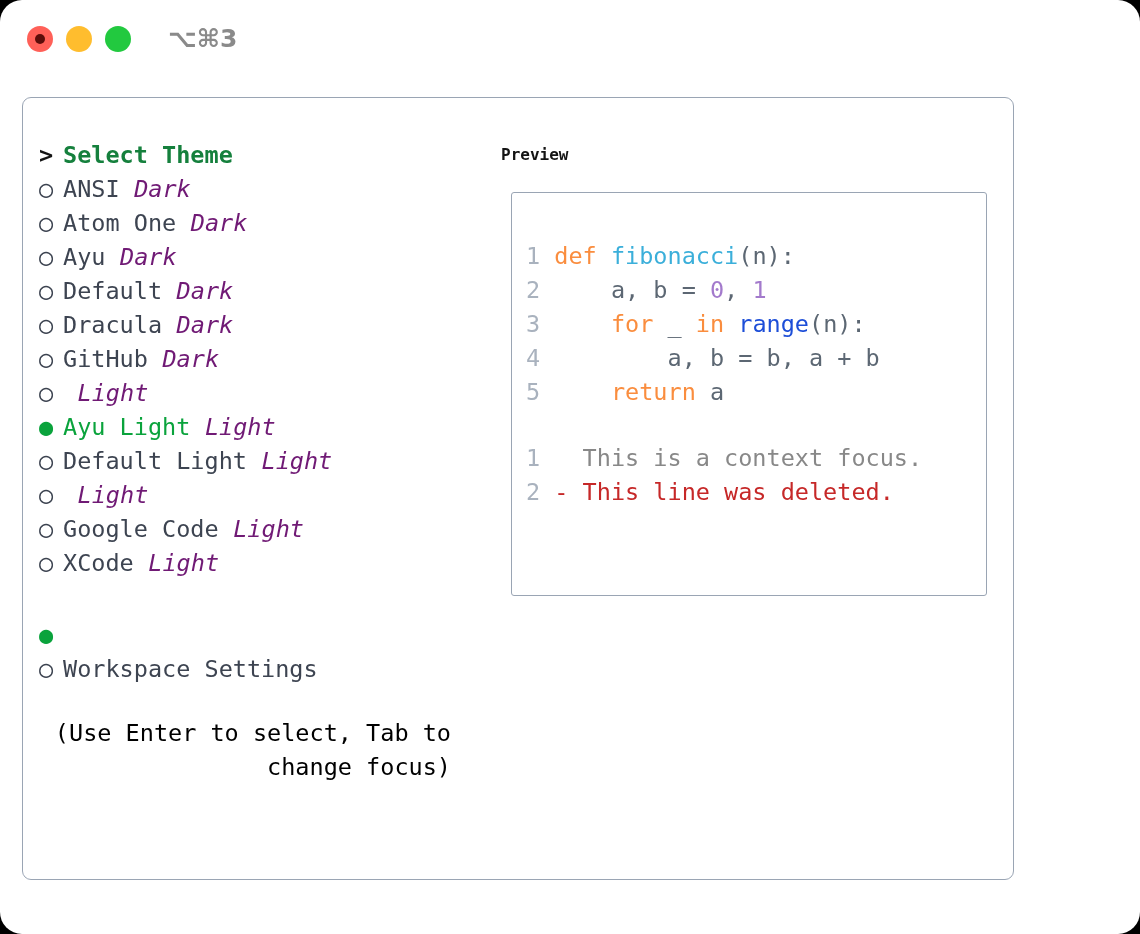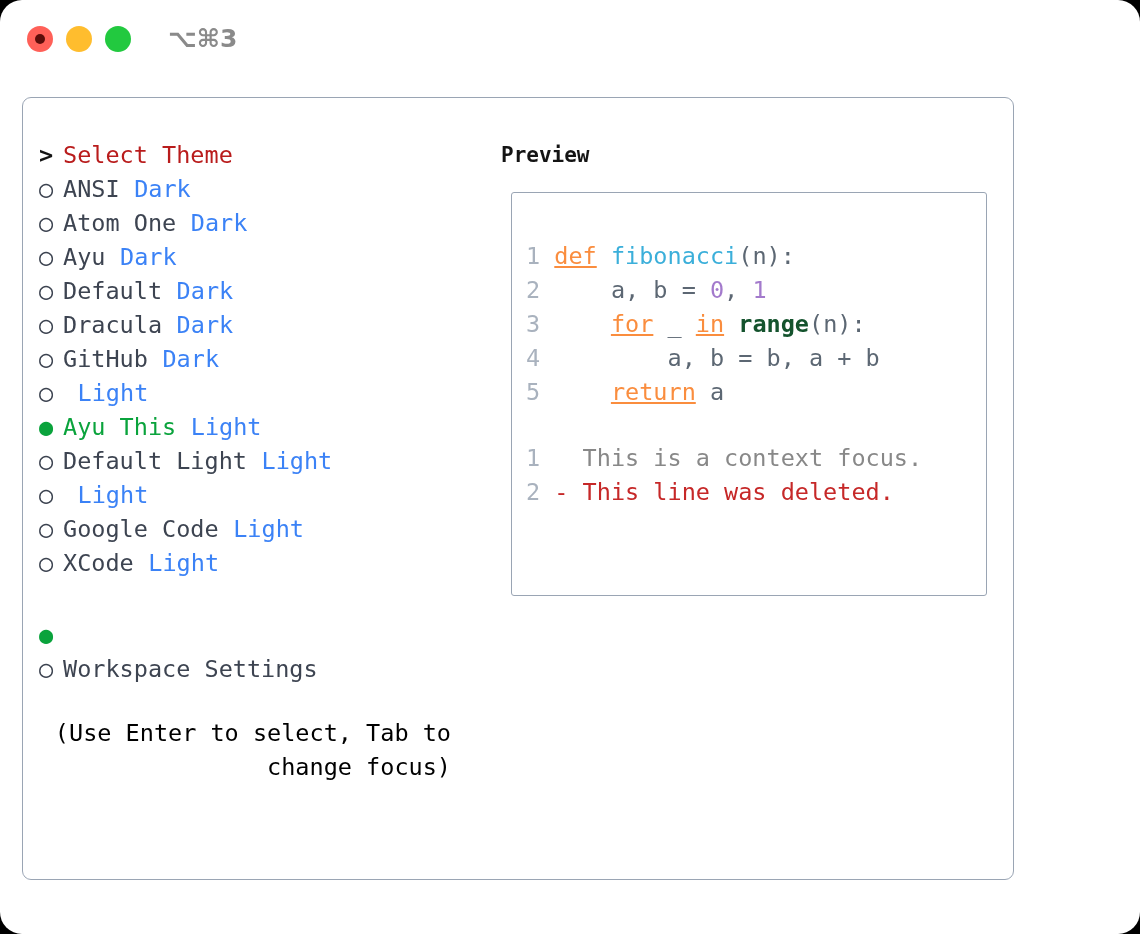--- a/index.html
+++ b/index.html
@@ -104,26 +104,27 @@
   .row .marker {
     display: inline-block;
     width: 24px;
     flex: 0 0 24px;
     color: #3d4451;
   }
   .row .marker.sel   { color: #0aa33c; }
   .row .marker.arrow { color: #141414; font-weight: bold; }
 
   .row .label { color: #3d4451; }
-  .row .label.bold { color: #b91c1c; font-weight: normal; }
+  .row .label.bold { color: #15803d; font-weight: bold; }
   .row .label.sel  { color: #0aa33c; }
 
   .row .variant {
-    color: #3b82f6;
+    color: #701a75;
     margin-left: 0.62em;
+    font-style: italic;
   }
 
   .section-gap { height: 38px; }
 
   .hint {
     margin-top: 30px;
     font-size: 23.5px;
     line-height: 34px;
     color: #000000;
     width: 412px;
@@ -133,21 +134,21 @@
 
   
   .right-col {
     position: absolute;
     left: 478px;
     top: 40px;
     width: 500px;
   }
 
   .preview-title {
-    font-size: 21px;
+    font-size: 16px;
     line-height: 34px;
     font-weight: bold;
     color: #141414;
   }
 
   .preview-box {
     margin-top: 20px;
     margin-left: 10px;
     width: 476px;
     height: 404px;
@@ -164,25 +165,25 @@
     font-size: 23.5px;
     white-space: pre;
   }
   .lineno {
     display: inline-block;
     width: 1ch;
     color: #a9b2be;
   }
   .blank-line { height: 32px; }
 
-  .tok-kw     { color: #fa8d3e; text-decoration: underline; }
+  .tok-kw     { color: #fa8d3e; }
   .tok-fn     { color: #3bafda; text-align: right; }
   .tok-plain  { color: #5c6773; }
   .tok-num    { color: #a37acc; }
-  .tok-builtin{ color: #14532d; font-weight: bold; }
+  .tok-builtin{ color: #1d4ed8; }
   .tok-ctx    { color: #888888; }
   .tok-del    { color: #c62828; }
   .tok-add    { color: #11bb11; }
 </style>
 </head>
 <body>
 
 <div class="window">
 
   <div class="titlebar">
@@ -233,21 +234,21 @@
             <span class="marker">○</span>
             <span class="label">GitHub</span>
             <span class="variant">Dark</span>
           </div>
           <div class="row">
             <span class="marker">○</span>
             <span class="variant">Light</span>
           </div>
           <div class="row">
             <span class="marker sel">●</span>
-            <span class="label sel">Ayu This</span>
+            <span class="label sel">Ayu Light</span>
             <span class="variant">Light</span>
           </div>
           <div class="row">
             <span class="marker">○</span>
             <span class="label">Default Light</span>
             <span class="variant">Light</span>
           </div>
           <div class="row">
             <span class="marker">○</span>
             <span class="variant">Light</span>

